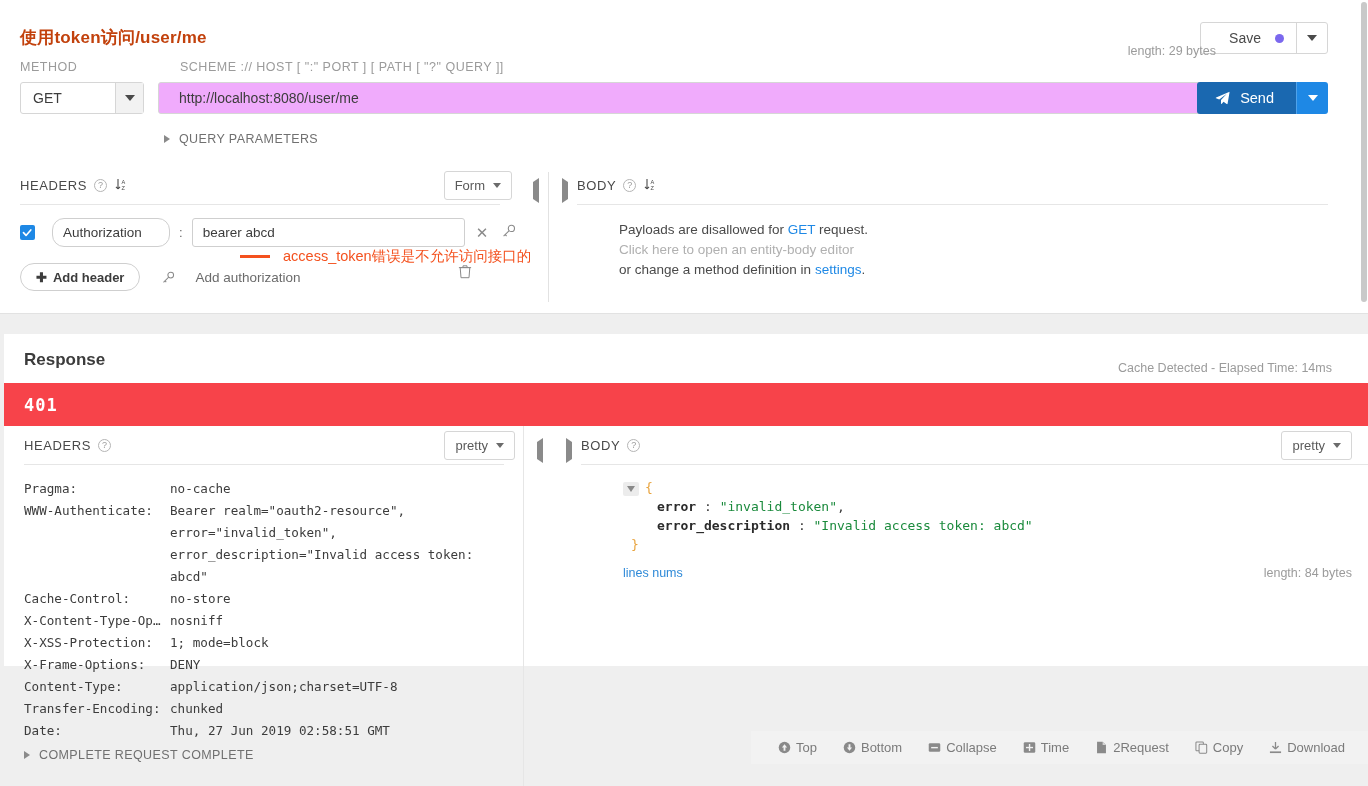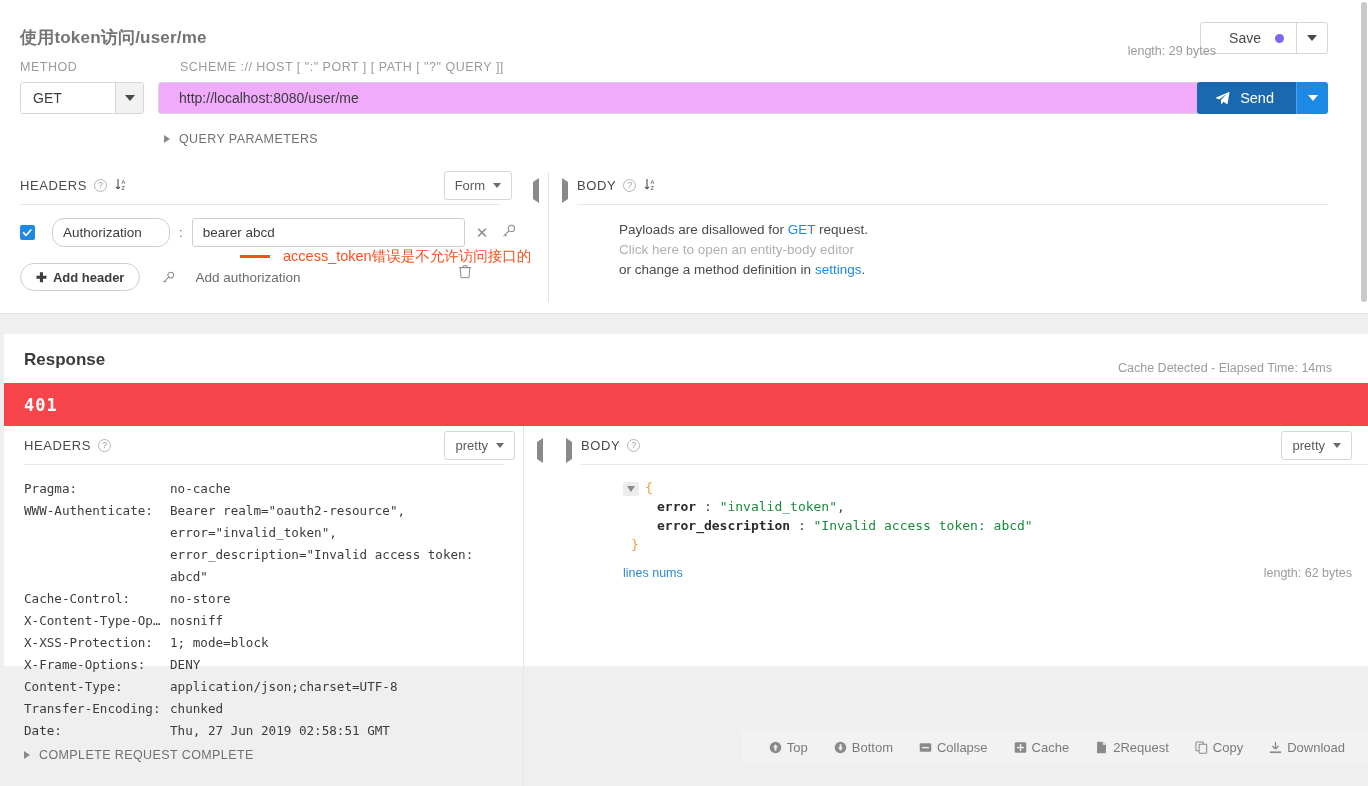--- a/index.html
+++ b/index.html
@@ -14,21 +14,21 @@
   .app { position: relative; width: 1368px; height: 786px; background: #efefef; }
 
   
   .request-panel {
     position: absolute; left: 0; top: 0; width: 1368px; height: 314px;
     background: #fff; border-bottom: 1px solid #e2e2e2;
   }
   .topbar { position: relative; height: 60px; }
   .req-title {
     position: absolute; left: 20px; top: 26px;
-    font-size: 17px; font-weight: bold; color: #737373; letter-spacing: 0.2px;
+    font-size: 17px; font-weight: bold; color: #c2410c; letter-spacing: 0.2px;
   }
   .save-group {
     position: absolute; right: 40px; top: 22px;
     display: flex; height: 32px;
     border: 1px solid #d6d6d6; border-radius: 3px; background: #fff;
   }
   .save-btn {
     display: flex; align-items: center; gap: 14px;
     padding: 0 12px 0 28px; font-size: 14px; color: #4a4a4a;
     background: transparent; border: none; cursor: pointer; height: 30px;
@@ -473,21 +473,21 @@
             <span class="j-key">error_description</span>
             <span class="j-punct">:</span>
             <span class="j-str">"Invalid access token: abcd"</span><span class="j-punct"></span>
           </div>
           <div class="j-close">
             <span class="brace">}</span>
           </div>
         </div>
 
         <div class="lines-nums">lines nums</div>
-        <div class="len-body">length: 62 bytes</div>
+        <div class="len-body">length: 84 bytes</div>
 
         <div class="resp-toolbar">
           <div class="tb-item">
             <svg viewBox="0 0 14 14">
               <circle cx="7" cy="7" r="6.2" fill="#8a8a8a"></circle>
               <path d="M7 3.6L4.2 7h5.6L7 3.6zM6 6.9h2v3.6H6z" fill="#f2f2f2"></path>
             </svg>
             <span>Top</span>
           </div>
           <div class="tb-item">
@@ -503,21 +503,21 @@
               <rect x="3.4" y="6.4" width="7.2" height="1.5" fill="#f2f2f2"></rect>
             </svg>
             <span>Collapse</span>
           </div>
           <div class="tb-item">
             <svg viewBox="0 0 14 14">
               <rect x="0.8" y="1.4" width="12.4" height="11.2" rx="1.4" fill="#8a8a8a"></rect>
               <rect x="3.2" y="6.3" width="7.6" height="1.5" fill="#f2f2f2"></rect>
               <rect x="6.3" y="3.2" width="1.5" height="7.6" fill="#f2f2f2"></rect>
             </svg>
-            <span>Cache</span>
+            <span>Time</span>
           </div>
           <div class="tb-item">
             <svg viewBox="0 0 14 14">
               <path d="M2.2 0.9h6l3.6 3.5v8.7H2.2z" fill="#8a8a8a"></path>
               <path d="M8.2 0.9v3.5h3.6" fill="#d4d4d4"></path>
             </svg>
             <span>2Request</span>
           </div>
           <div class="tb-item">
             <svg viewBox="0 0 14 14">

